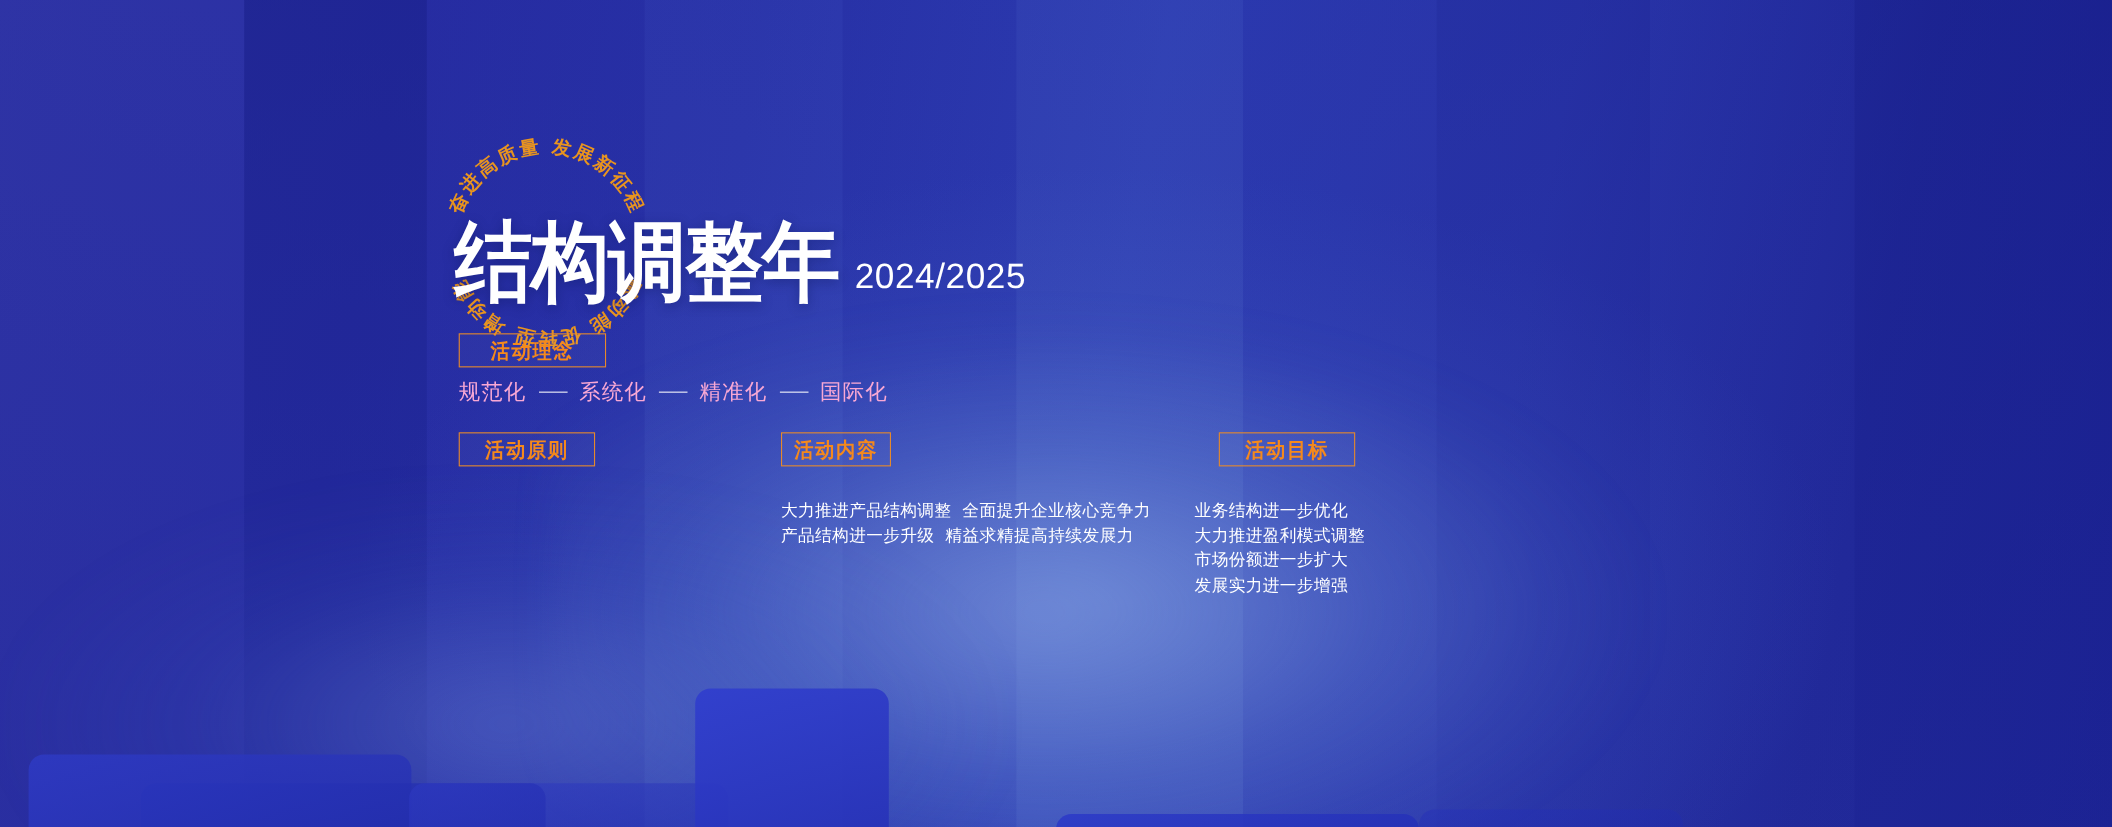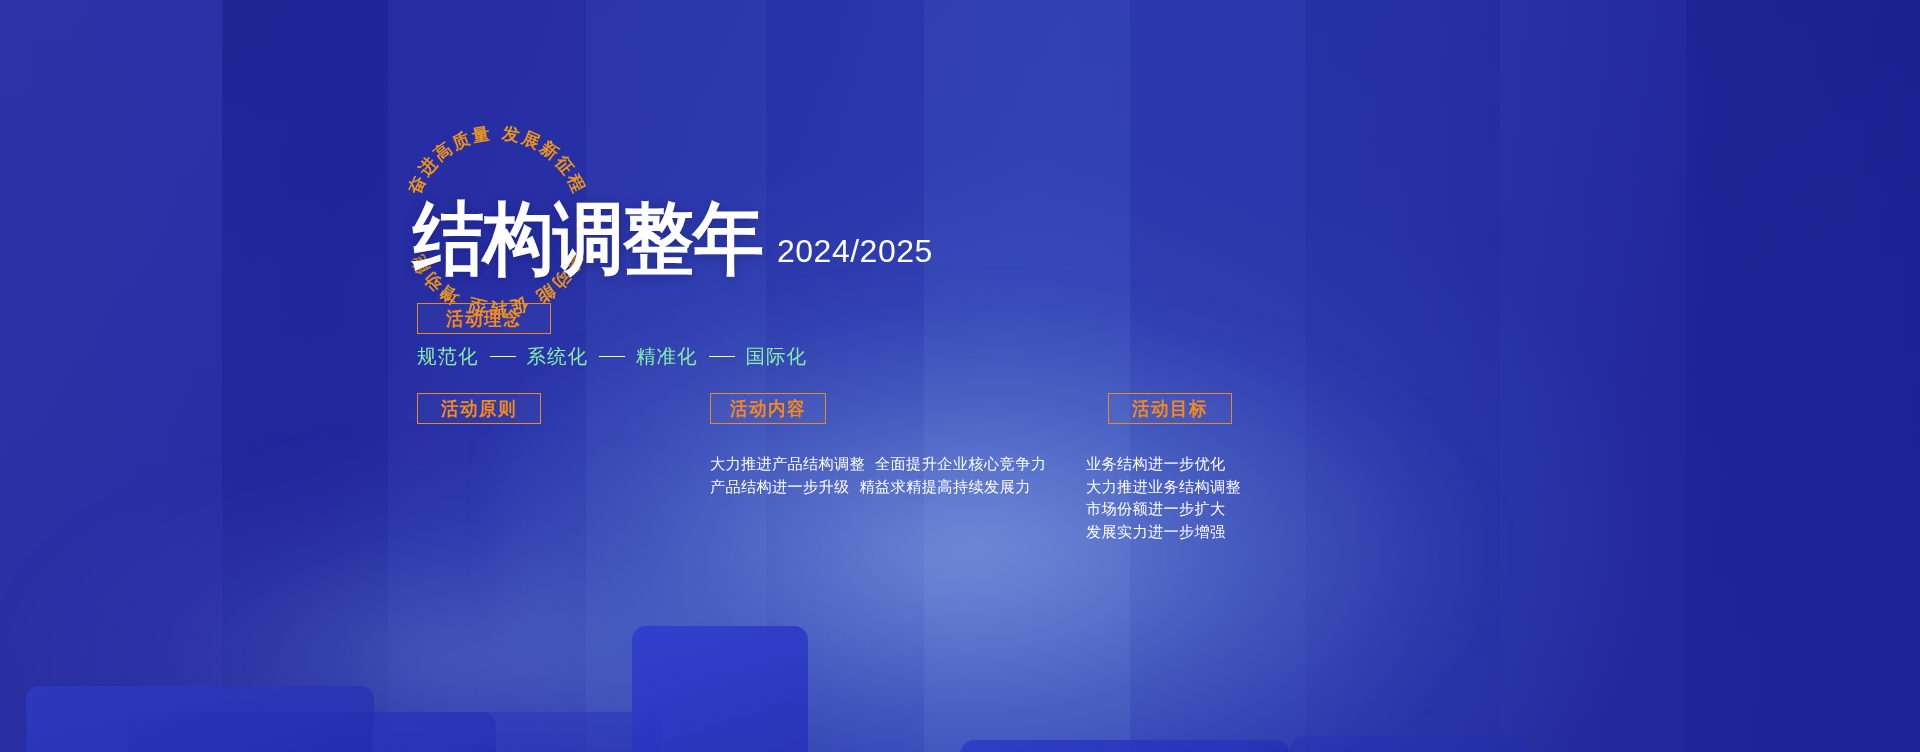--- a/index.html
+++ b/index.html
@@ -134,21 +134,21 @@
     transform: scaleY(1.08);
   }
 
   
   .concept {
     position: absolute;
     left: 417px;
     top: 343px;
     display: flex;
     align-items: center;
-    color: #86efac;
+    color: #f9a8d4;
     font-family: "DejaVu Sans", "Liberation Sans", sans-serif;
     font-size: 19.5px;
     font-weight: 400;
     letter-spacing: 1px;
   }
   .concept .dash {
     display: inline-block;
     width: 26px;
     height: 1.6px;
     background: #ffffff;
@@ -238,21 +238,21 @@
       <span>国际化</span>
     </div>
 
     <div class="col" style="left:417px; top:393px;">
       <div class="badge" style="position:relative; left:0; top:0; width:124px;justify-content:center;">
         <span>活动原则</span>
       </div>
     </div>
 
     <div class="col" style="left:710px; top:393px;">
-      <div class="badge" style="position:relative; left:0; top:0; width:116px;">
+      <div class="badge" style="position:relative; left:0; top:0; width:100px;">
         <span>活动内容</span>
       </div>
       <div class="col-lines" style="margin-top:29px;">
         <div>
           <span class="a">大力推进产品结构调整</span><span class="gap"></span><span>全面提升企业核心竞争力</span>
         </div>
         <div>
           <span class="a">产品结构进一步升级</span><span class="gap"></span><span>精益求精提高持续发展力</span>
         </div>
       </div>
@@ -260,21 +260,21 @@
 
     <div class="col" style="left:1086px; top:393px;">
       <div class="badge" style="position:relative; left:0; top:0; width:124px;margin-left:22px;">
         <span>活动目标</span>
       </div>
       <div class="col-lines" style="margin-top:29px;">
         <div>
           <span class="a">业务结构进一步优化</span>
         </div>
         <div>
-          <span class="a">大力推进业务结构调整</span>
+          <span class="a">大力推进盈利模式调整</span>
         </div>
         <div>
           <span class="a">市场份额进一步扩大</span>
         </div>
         <div>
           <span class="a">发展实力进一步增强</span>
         </div>
       </div>
     </div>
 

